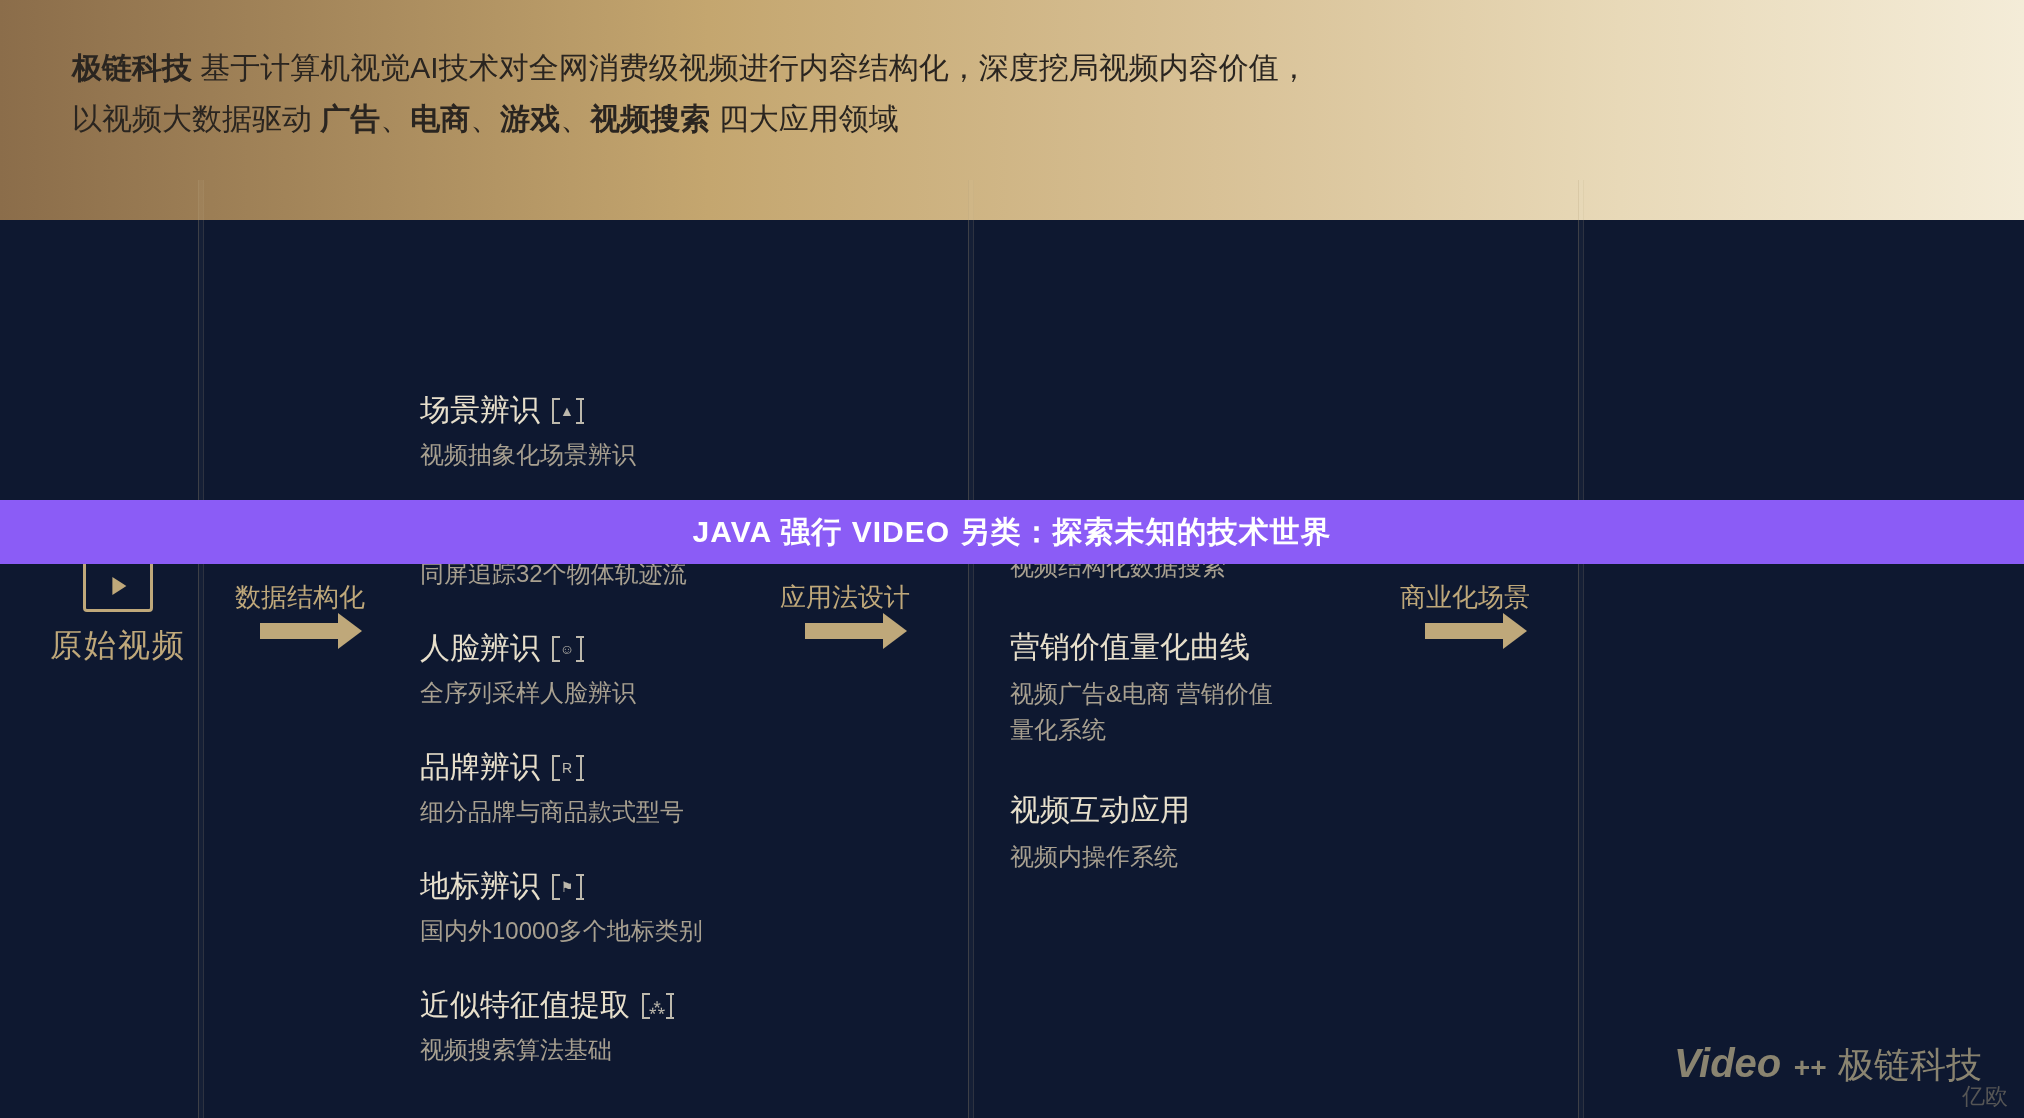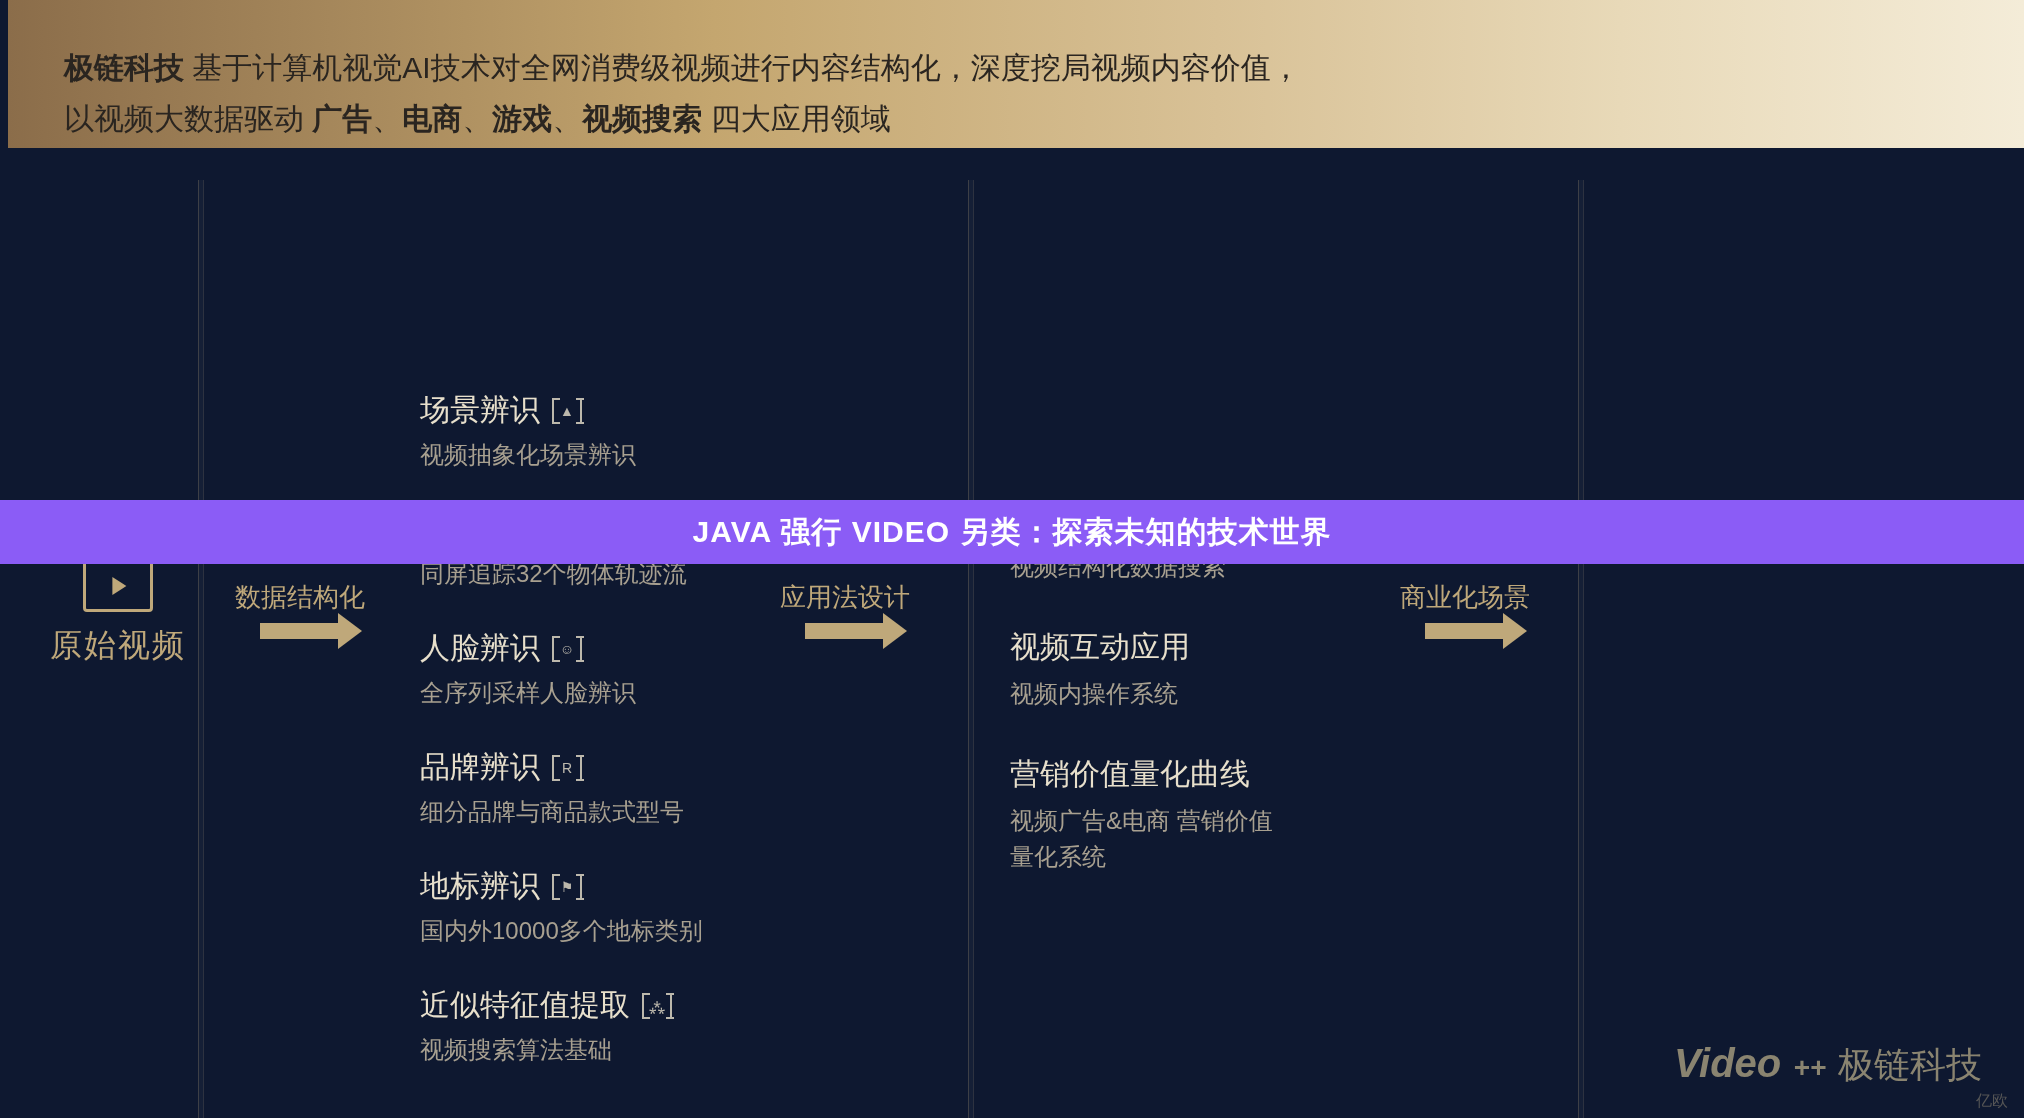--- a/index.html
+++ b/index.html
@@ -6,24 +6,24 @@
 body {
   width: 2024px;
   height: 1118px;
   background: #0e1830;
   font-family: "Microsoft YaHei", "PingFang SC", sans-serif;
   position: relative;
   overflow: hidden;
 }
 .header-gradient {
   position: absolute;
-  top: 0; left: 8px; right: 0;
-  height: 148px;
+  top: 0; left: 0; right: 0;
+  height: 220px;
   background: linear-gradient(90deg, #8b6d4a 0%, #c4a66f 35%, #d8c196 60%, #e8d9b8 80%, #f4ecd8 100%);
-  padding: 42px 56px;
+  padding: 42px 72px;
 }
 .header-line1, .header-line2 {
   font-size: 30px;
   color: #2a2520;
   line-height: 1.7;
 }
 .header-line1 .bold, .header-line2 .bold {
   font-weight: 700;
 }
 .diagram {
@@ -197,21 +197,21 @@
 .footer-logo .cn {
   font-style: normal;
   font-weight: 500;
   font-size: 36px;
 }
 .watermark {
   position: absolute;
   right: 16px;
   bottom: 6px;
   color: #555;
-  font-size: 16px;
+  font-size: 23px;
 }
 </style>
 </head>
 <body>
 
 <div class="header-gradient">
   <div class="header-line1">
     <span class="bold">极链科技</span><span> 基于计算机视觉AI技术对全网消费级视频进行内容结构化，深度挖局视频内容价值，</span>
   </div>
   <div class="header-line2">
@@ -297,26 +297,26 @@
         </div>
         <div class="feature-desc">视频搜索算法基础</div>
       </div>
     </div>
   <div class="mid-list">
       <div class="mid-item">
         <div class="mid-title">视频搜索</div>
         <div class="mid-desc">视频结构化数据搜索</div>
       </div>
       <div class="mid-item">
+        <div class="mid-title">营销价值量化曲线</div>
+        <div class="mid-desc">视频广告&amp;电商 营销价值<br>量化系统</div>
+      </div>
+      <div class="mid-item">
         <div class="mid-title">视频互动应用</div>
         <div class="mid-desc">视频内操作系统</div>
-      </div>
-      <div class="mid-item">
-        <div class="mid-title">营销价值量化曲线</div>
-        <div class="mid-desc">视频广告&amp;电商 营销价值<br>量化系统</div>
       </div>
     </div>
 </div>
 
 <div class="green-banner">
   <span class="green-banner-text">JAVA 强行 VIDEO 另类：探索未知的技术世界</span>
 </div>
 
 <div class="footer-logo">
   <span>Video</span>

